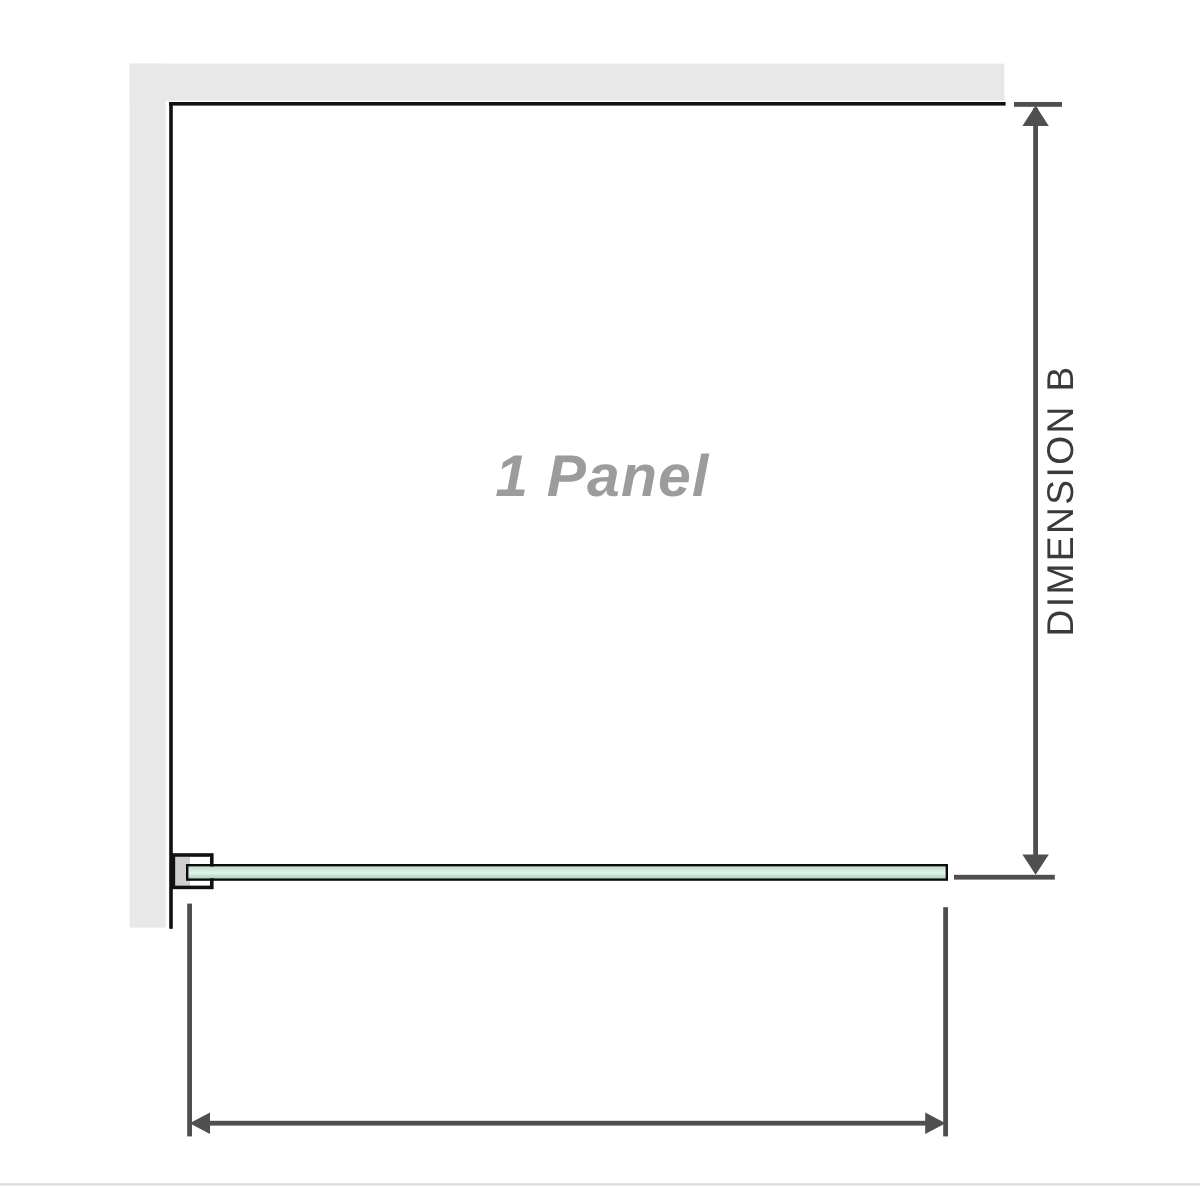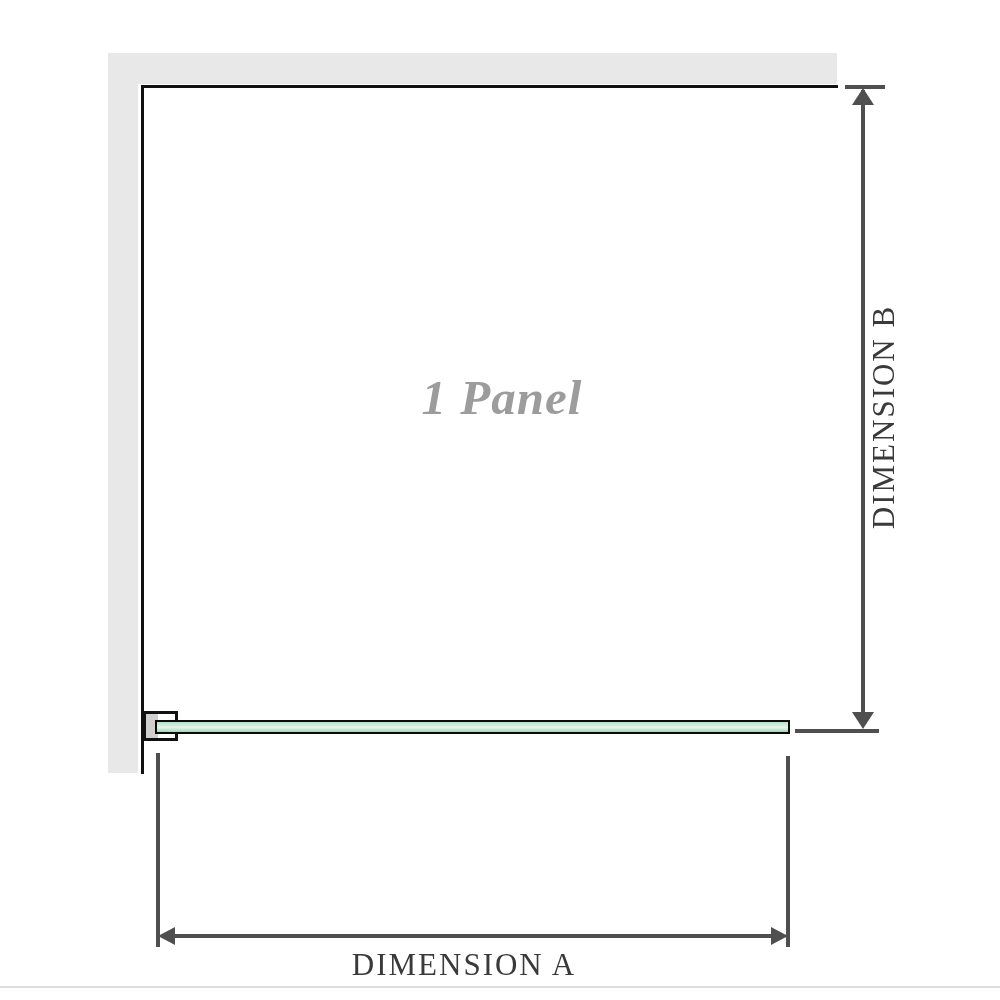--- a/index.html
+++ b/index.html
@@ -13,21 +13,21 @@
     --glass-bottom:#a3d6b8;
     --bracket-fill:#cfcfcf;
     --divider:#dcdcdc;
   }
   html,body{margin:0;padding:0;background:#ffffff;}
   .stage{
     position:relative;
     width:1000px;height:1000px;
     background:#ffffff;
     overflow:hidden;
-    font-family:Liberation Serif, serif;
+    font-family:Liberation Sans, sans-serif;
   }
   .abs{position:absolute;}
 
   
   .wall-top{left:108px;top:53px;width:729px;height:31px;background:var(--wall);}
   .wall-left{left:108px;top:53px;width:30px;height:720px;background:var(--wall);}
 
   
   .edge-top{left:141px;top:85px;width:697px;height:3px;background:var(--outline);}
   .edge-left{left:141px;top:85px;width:3px;height:689px;background:var(--outline);}
@@ -121,17 +121,16 @@
   <div class="abs dimb-line"></div>
   <div class="abs arrow-up"></div>
   <div class="abs arrow-down"></div>
   <div class="abs dimb-label">DIMENSION B</div>
 
   <div class="abs ext-left"></div>
   <div class="abs ext-right"></div>
   <div class="abs dima-line"></div>
   <div class="abs arrow-left"></div>
   <div class="abs arrow-right"></div>
-  <div class="abs dima-label">DIMENSION A</div>
 
   <div class="abs divider"></div>
 
 </div>
 
 </body></html>

